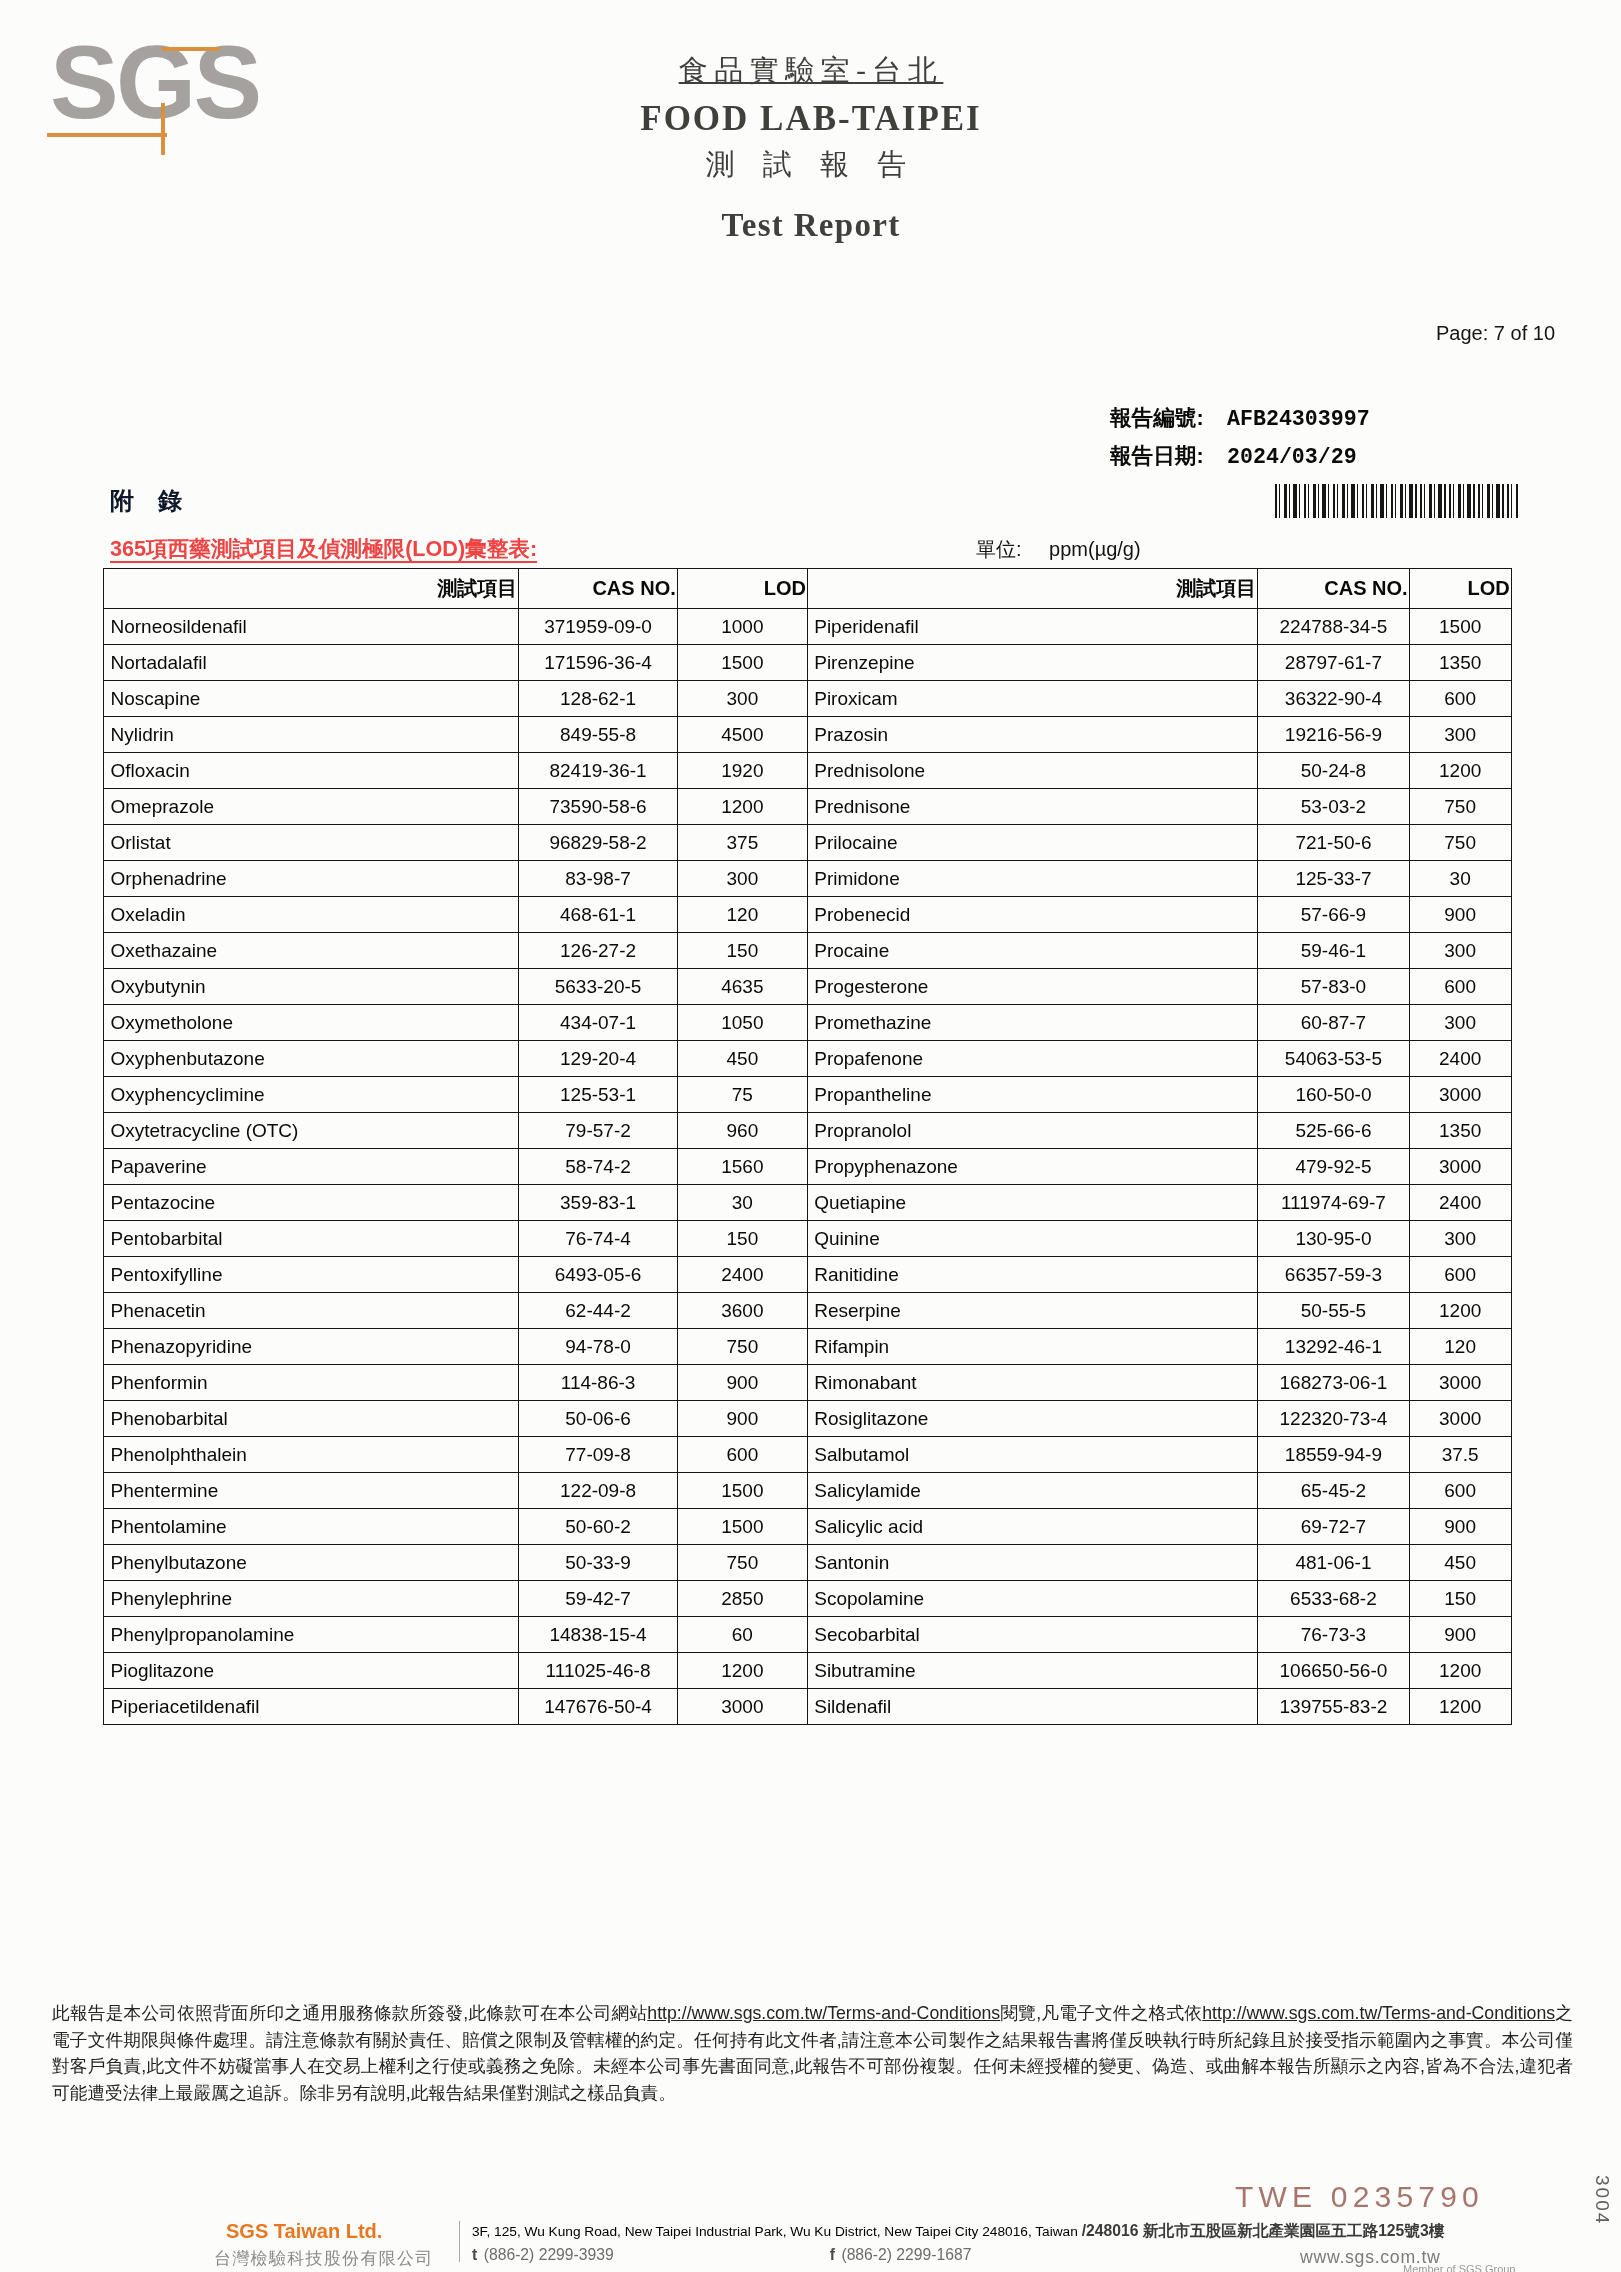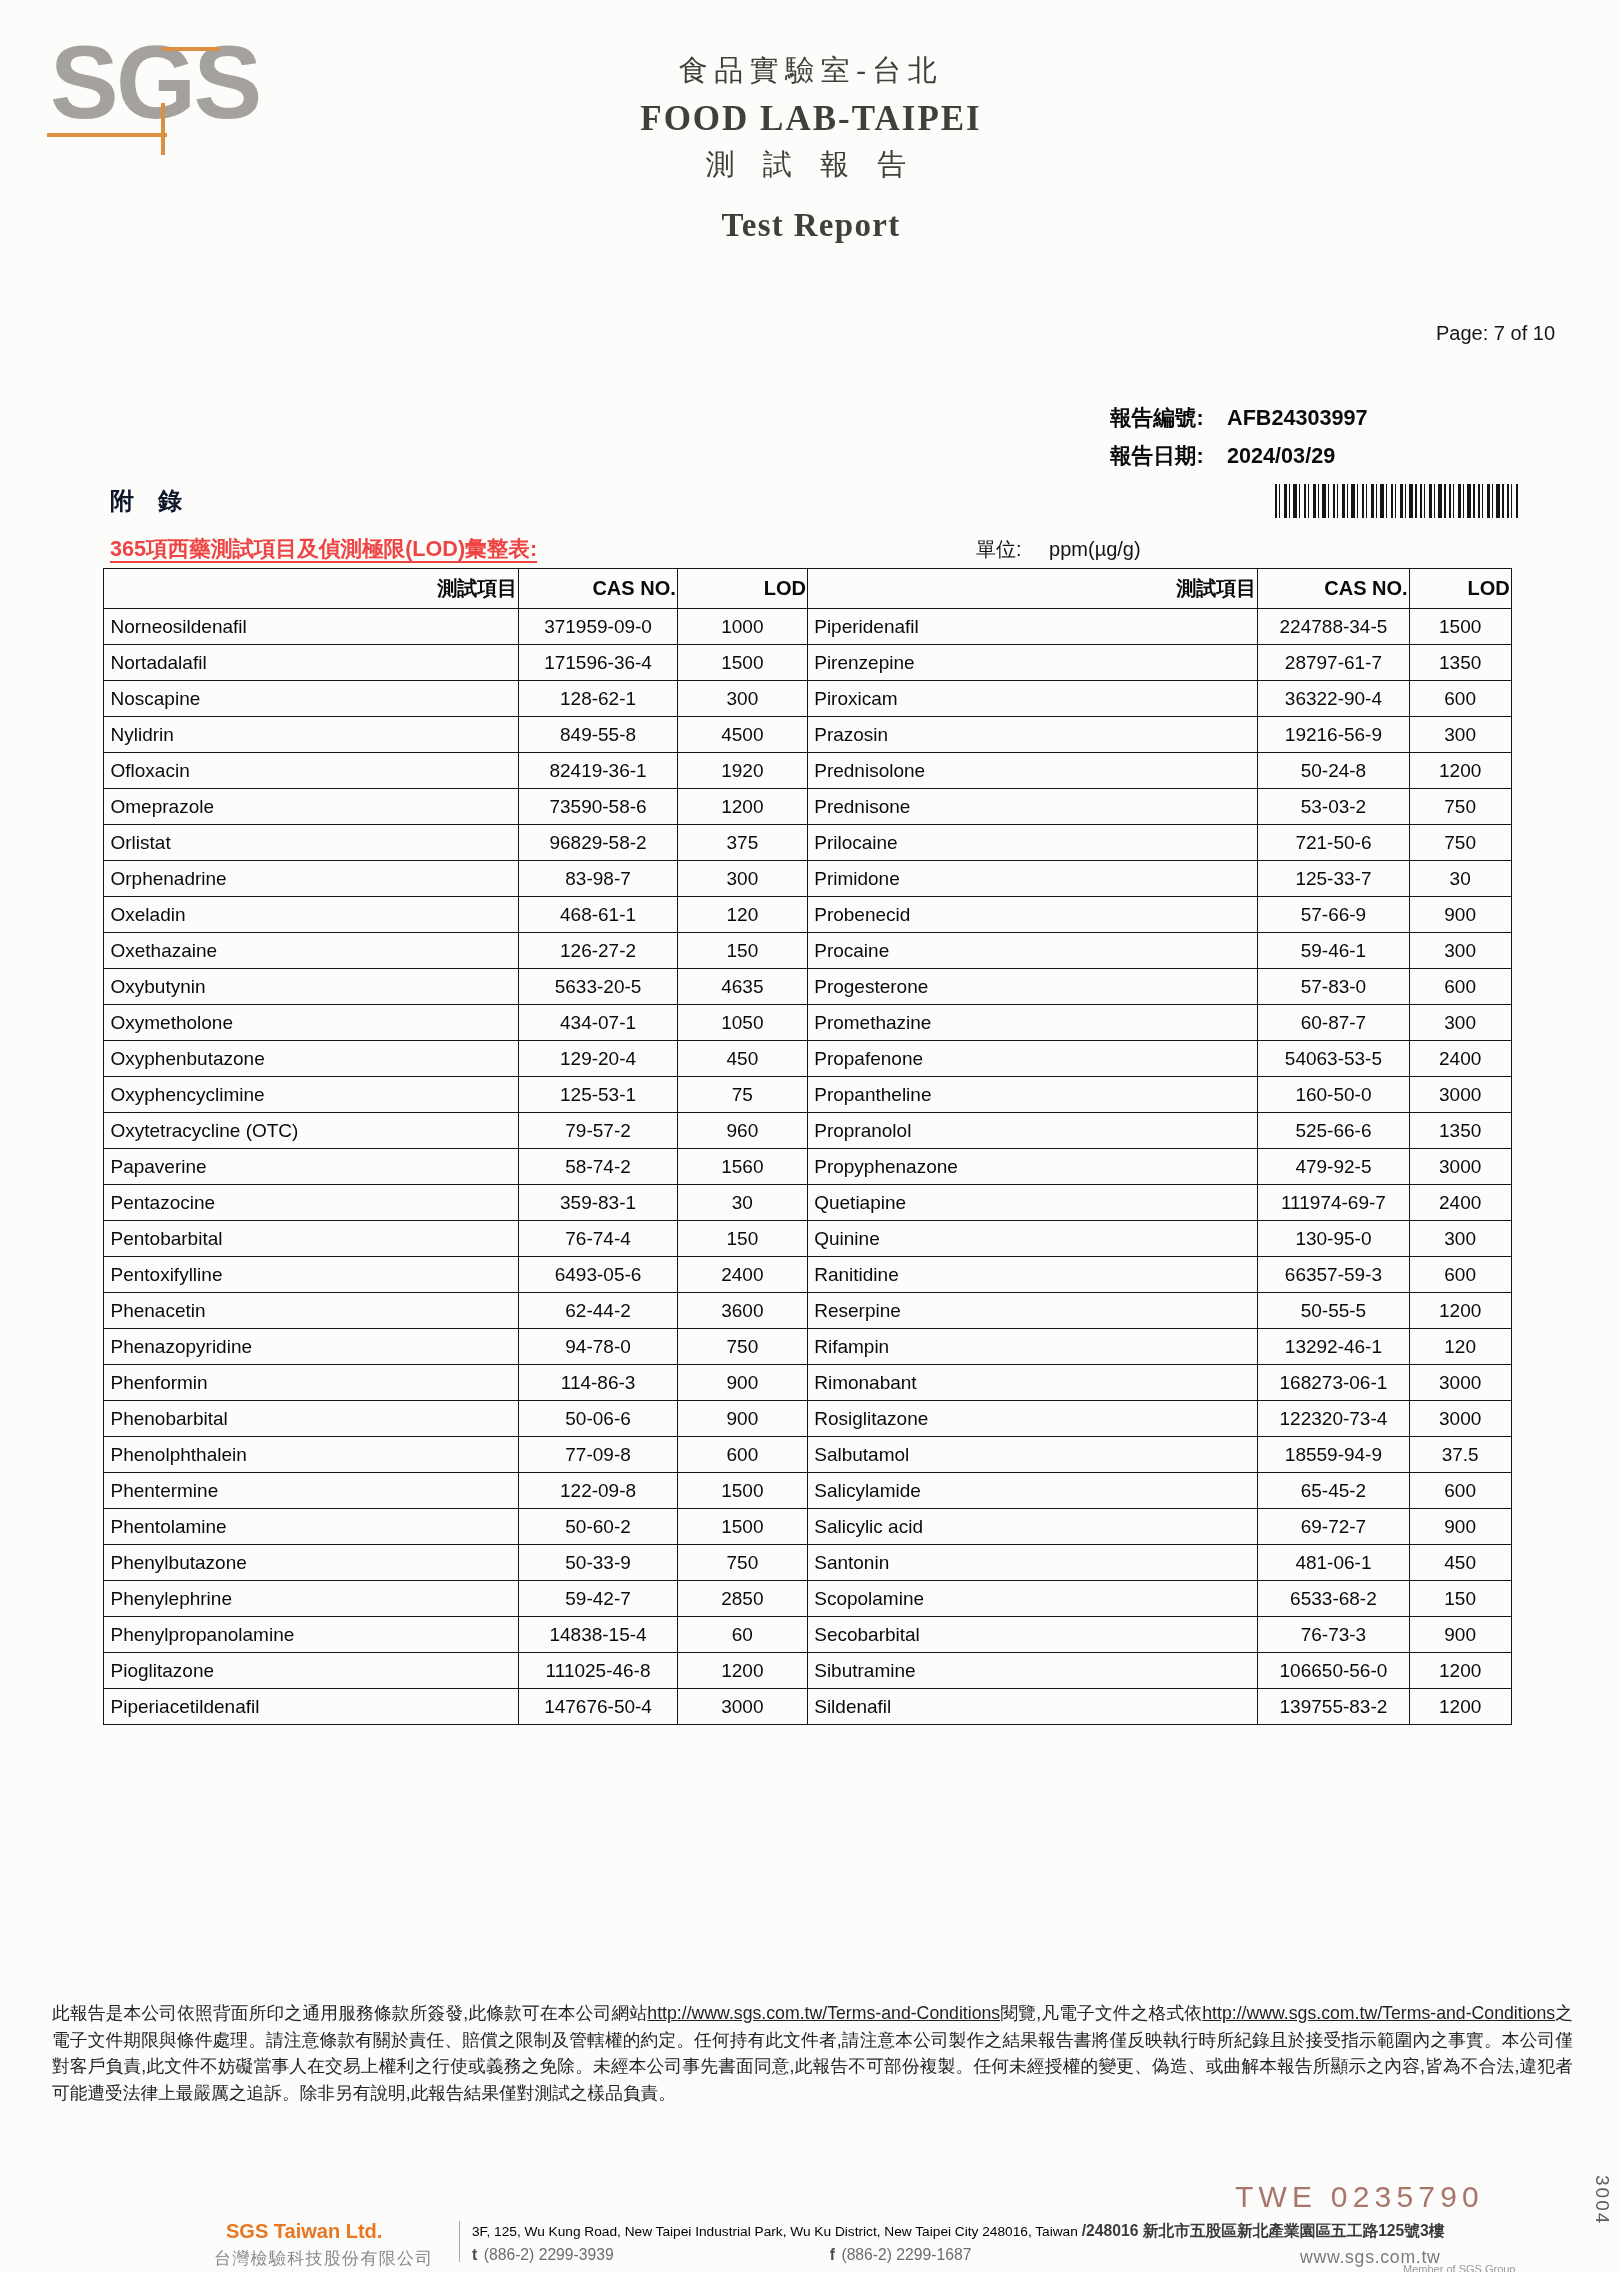--- a/index.html
+++ b/index.html
@@ -22,29 +22,29 @@
   .logo-line{position:absolute;background:#dc8f3c;}
   .logo-line-top{left:162px;top:47px;width:58px;height:3.9px;}
   .logo-line-bottom{left:47px;top:133px;width:120px;height:3.9px;}
   .logo-line-vert{left:161px;top:103px;width:3.9px;height:52px;}
   
   .titles{
     position:absolute;left:50%;top:51px;transform:translateX(-50%);
     text-align:center;color:#3f3f3c;white-space:nowrap;
     font-family:"Liberation Serif","DejaVu Serif",serif;
   }
-  .t-zh1{font-size:29px;letter-spacing:6.5px;margin-bottom:7.8px;}
+  .t-zh1{font-size:29px;letter-spacing:6.5px;margin-bottom:7.8px;text-decoration:underline;}
   .t-en1{font-size:35px;font-weight:bold;letter-spacing:2px;margin-bottom:6.5px;}
   .t-zh2{font-size:29px;letter-spacing:10.5px;margin-bottom:22px;}
   .t-en2{font-size:33px;font-weight:bold;letter-spacing:1.3px;}
   .page-label{position:absolute;right:67px;top:322px;font-size:20px;color:#161616;}
   
   .report-info{position:absolute;left:1110px;top:403px;font-size:21.6px;font-weight:bold;color:#0b0b0b;}
   .ri-row{margin-bottom:9.2px;white-space:nowrap;}
-  .ri-val{margin-left:23.5px;}
+  .ri-val{margin-left:23.5px;font-family:Liberation Mono, monospace;}
   .barcode{
     position:absolute;left:1275px;top:484px;width:243px;height:34px;
     background:repeating-linear-gradient(90deg,
       #151515 0 2px,transparent 2px 3.9px,
       #151515 3.9px 5.2px,transparent 5.2px 9.2px,
       #151515 9.2px 12.4px,transparent 12.4px 13.7px,
       #151515 13.7px 15px,transparent 15px 18.3px,
       #151515 18.3px 22px,transparent 22px 24px,
       #151515 24px 25.5px,transparent 25.5px 29px);
   }

